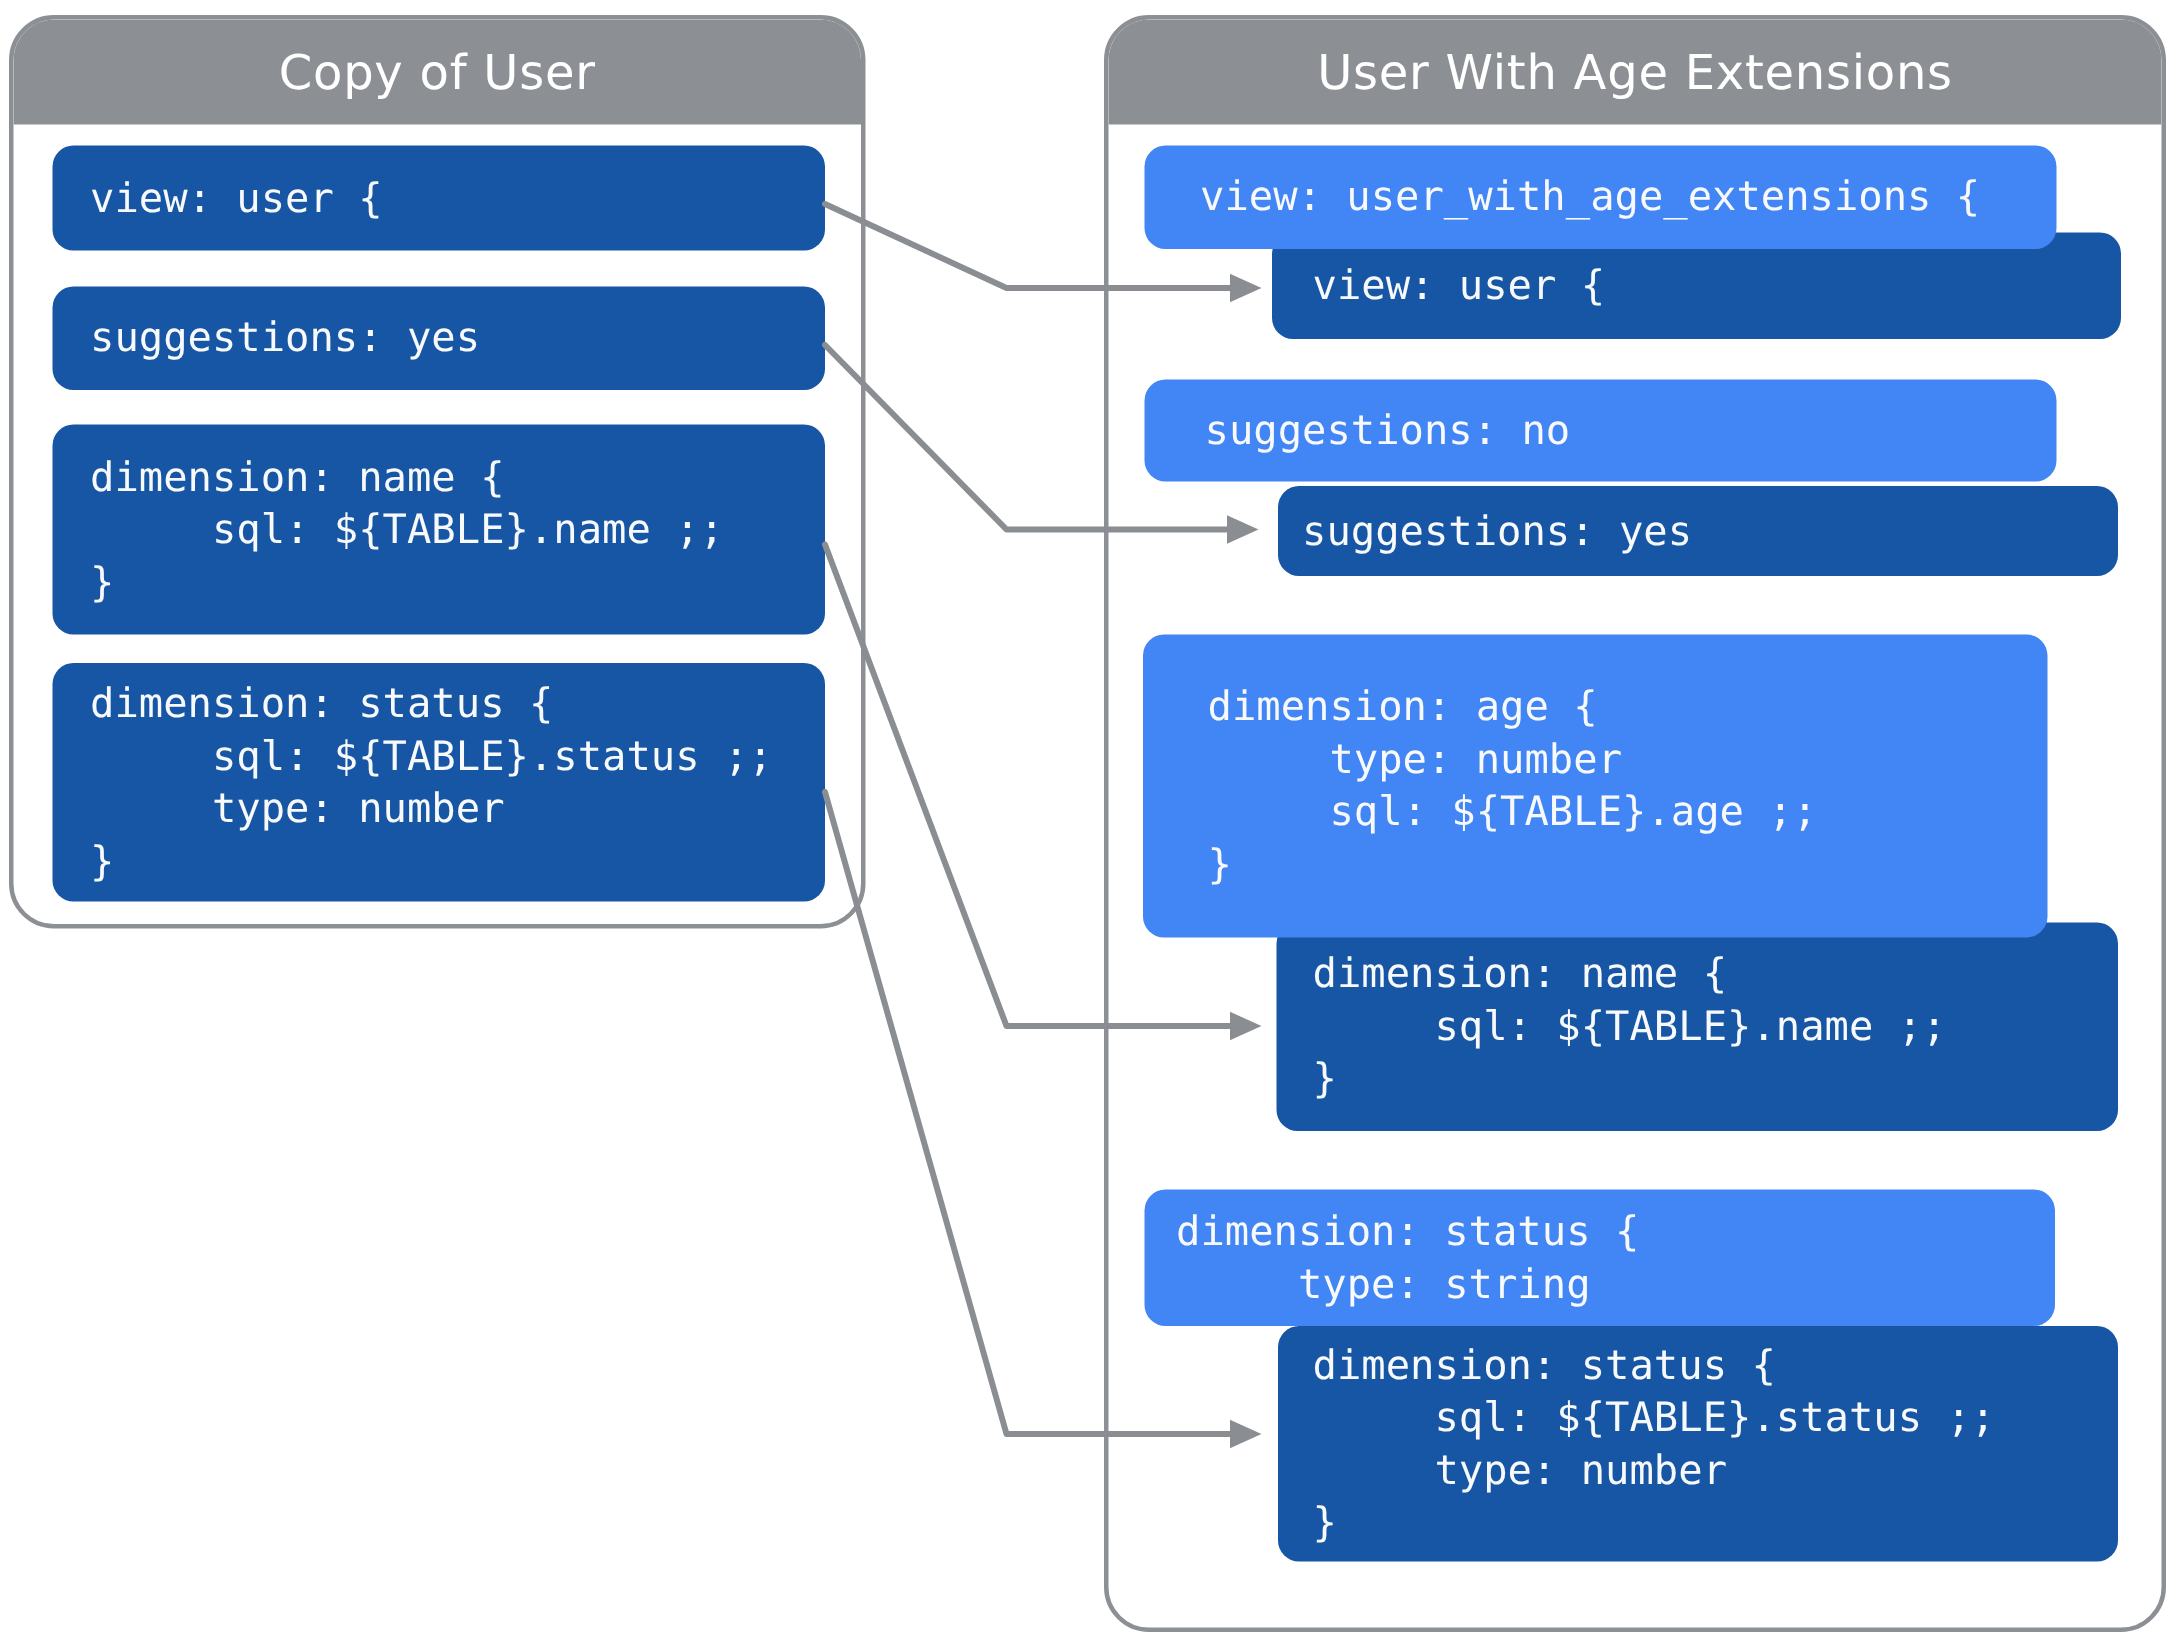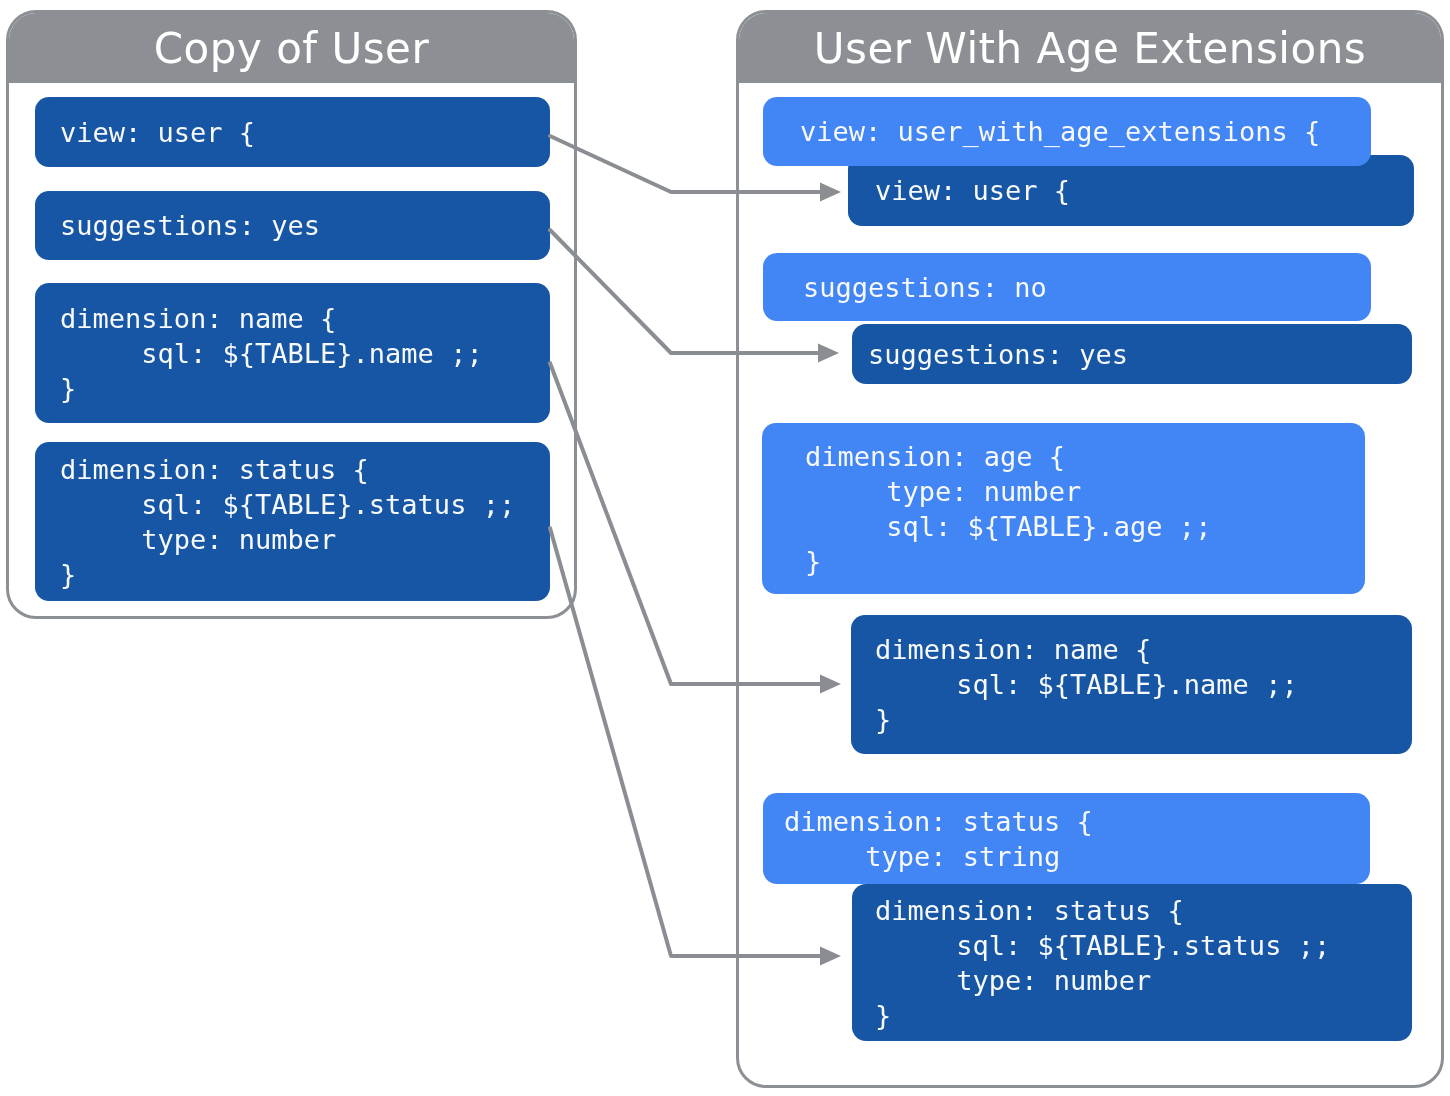--- a/index.html
+++ b/index.html
@@ -32,21 +32,21 @@
   .panel-header {
     width: 100%;
     height: 70px;
     background: var(--panel-gray);
     display: flex;
     align-items: center;
     justify-content: center;
   }
   .panel-title {
     color: var(--title-text);
-    font-size: 42px;
+    font-size: 32px;
     letter-spacing: 0.5px;
     white-space: nowrap;
   }
   .code-block {
     position: absolute;
     border-radius: 14px;
     display: flex;
     align-items: center;
   }
   .code-block.dark  { background: var(--dark-blue);  z-index: 10; align-items: center; }
@@ -119,21 +119,21 @@
      type: number
 }</pre>
   </div>
 
   <div class="code-block light" style="left:763px; top:253px; width:608px; height:68px; padding-left:40px;">
     <pre>suggestions: no</pre>
   </div>
   <div class="code-block light" style="left:763px; top:97px; width:608px; height:69px; padding-left:37px;">
     <pre>view: user_with_age_extensions {</pre>
   </div>
-  <div class="code-block light" style="left:762px; top:423px; width:603px; height:171px; padding-left:43px;">
+  <div class="code-block light" style="left:762px; top:423px; width:603px; height:202px; padding-left:43px;">
     <pre>dimension: age {
      type: number
      sql: ${TABLE}.age ;;
 }</pre>
   </div>
   <div class="code-block light" style="left:763px; top:793px; width:607px; height:91px; padding-left:21px;">
     <pre>dimension: status {
      type: string</pre>
   </div>
 

